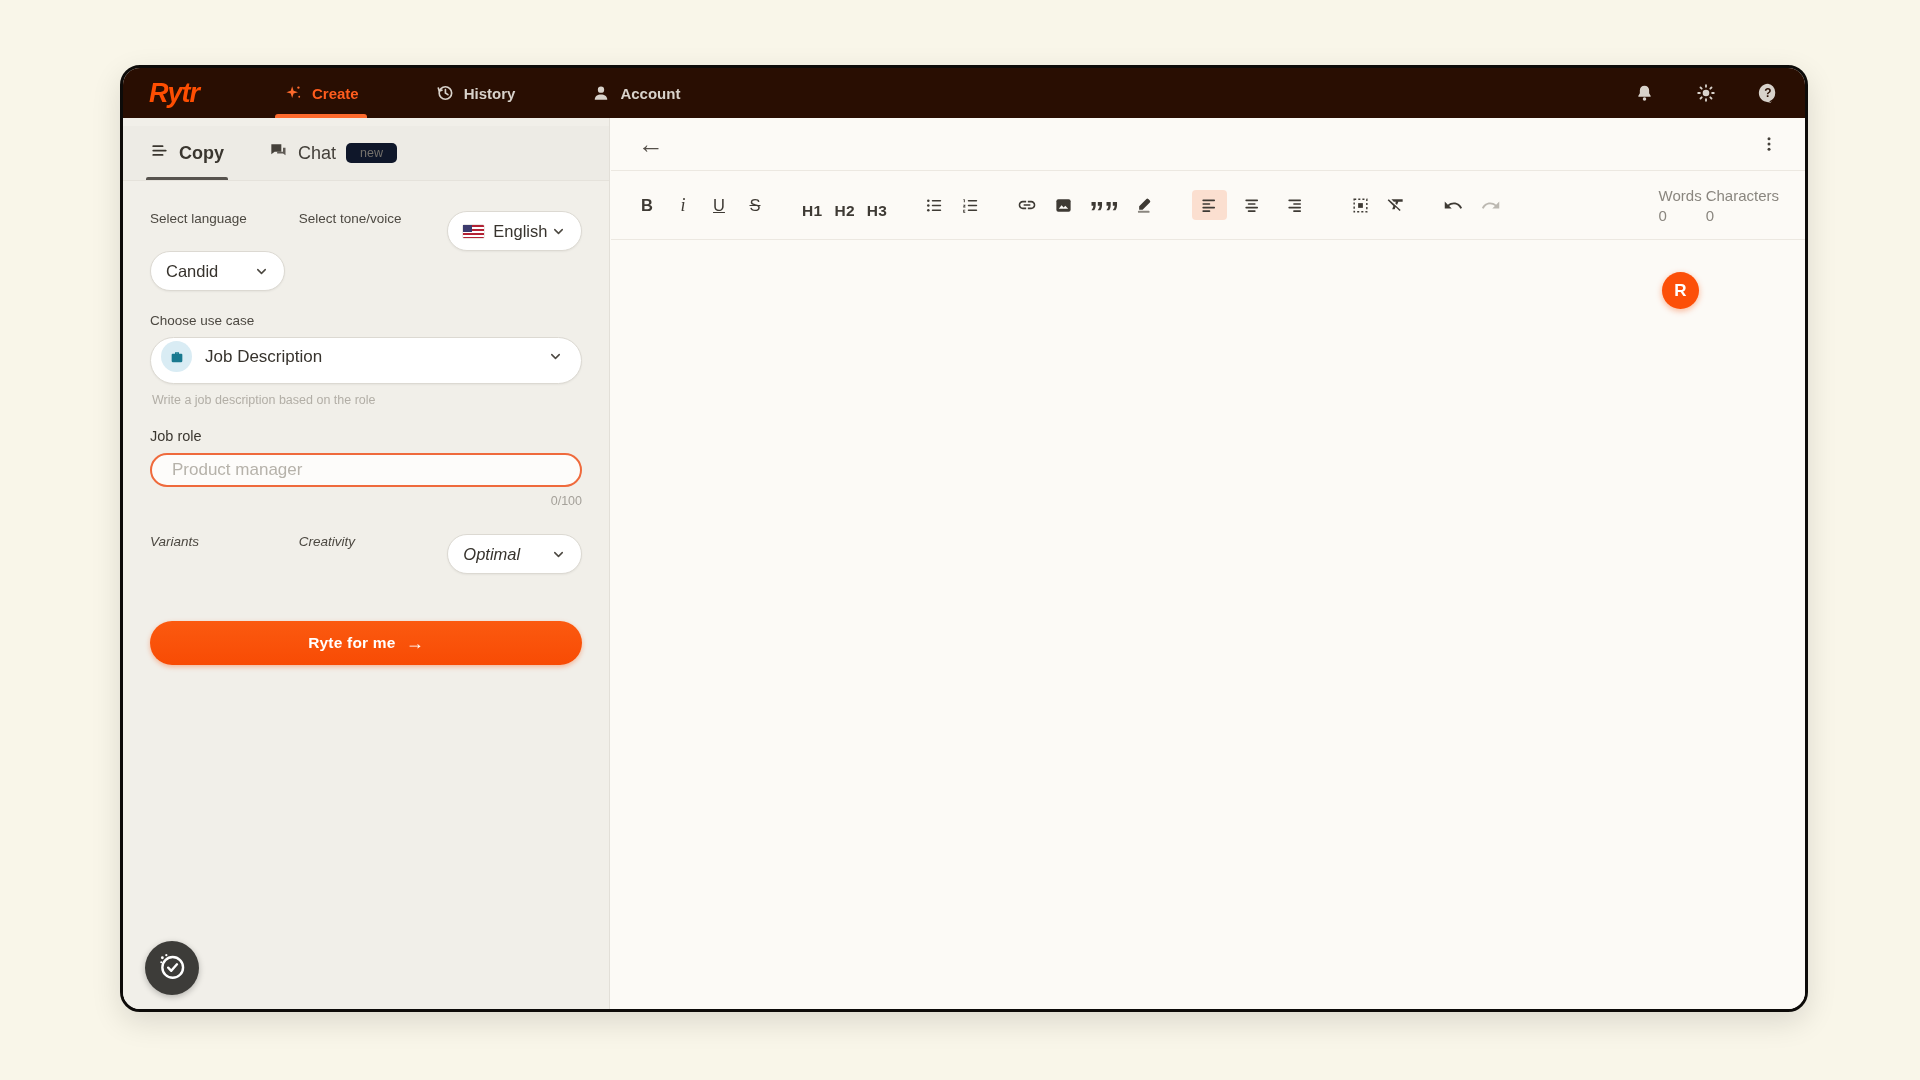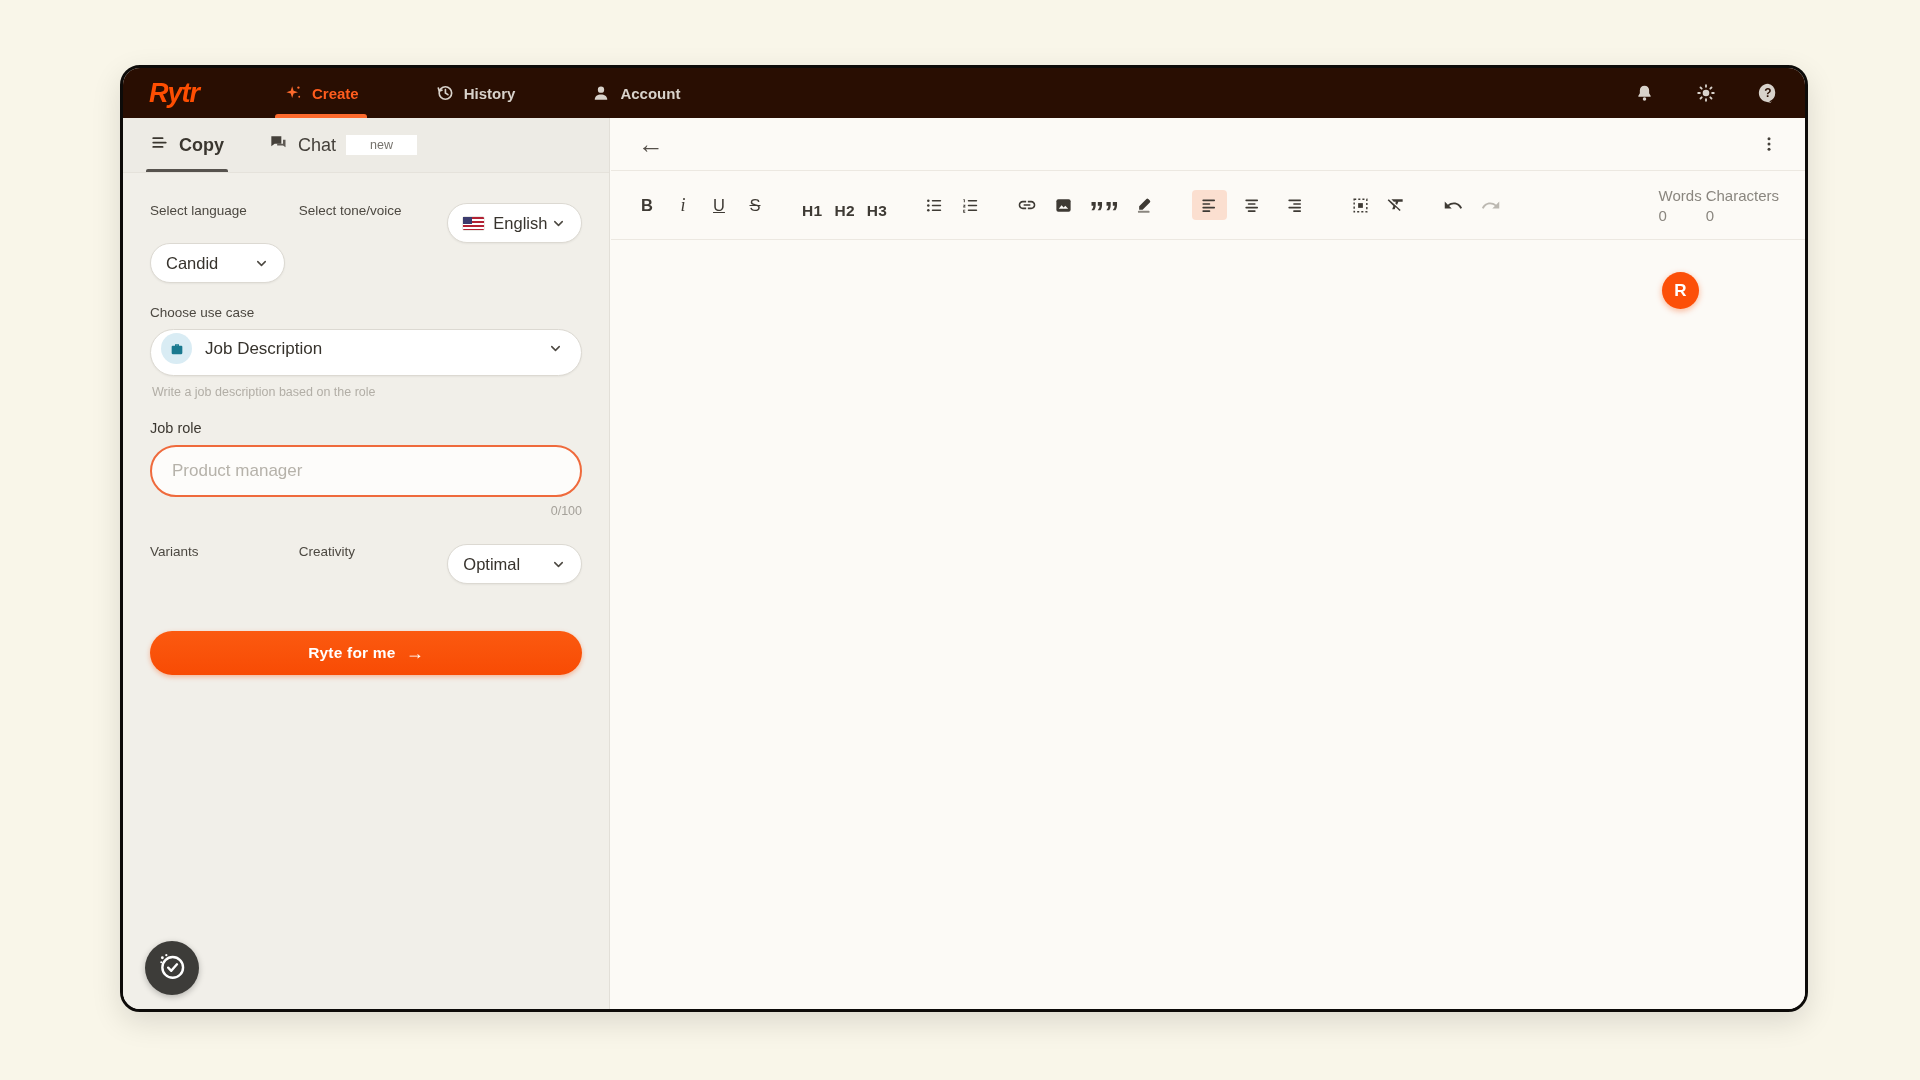--- a/index.html
+++ b/index.html
@@ -22,52 +22,52 @@
   .nav-tab.active { color:#fe5c1d; }
   .nav-tab.active::after { content:""; position:absolute; left:-8px; right:-8px; bottom:0;
     height:4px; background:#fd6a2d; border-radius:3px 3px 0 0; }
   .nav-right { margin-left:auto; display:flex; align-items:center; gap:40px; color:#d8d2cb; }
   .nav-icon-btn { cursor:pointer; display:flex; align-items:center; }
 
   
   .sidebar { position:absolute; left:0; top:50px; width:487px; bottom:0; background:#f1efe9;
     border-right:1px solid #e2dfd8; }
   .sidebar-tabs { height:55px; display:flex; align-items:stretch; gap:44px; padding:0 27px;
-    background:#edebe5; border-bottom:1px solid #e5e2db; }
+    background:#edebe5; border-bottom:1px solid #e5e2db;margin-top:8px; }
   .side-tab { position:relative; display:flex; align-items:center; gap:10px; font-size:18px;
     color:#3a362f; cursor:pointer; }
   .side-tab .tab-label { font-weight:bold; }
   .side-tab.active::after { content:""; position:absolute; left:-4px; right:-4px; bottom:0;
     height:3px; background:#57534e; border-radius:2px 2px 0 0; }
   .side-tab.dim .tab-label { font-weight:normal; color:#45413b; }
-  .badge-new { background:#ffffff; color:#75726c; font-size:12.5px; padding:3px 24px;
-    border-radius:0; font-weight:normal; }
+  .badge-new { background:#0f172a; color:#75726c; font-size:12.5px; padding:3px 14px;
+    border-radius:5px; font-weight:normal; }
 
   .form { padding:30px 27px 0; }
   .grid2 { display:grid; grid-template-columns:1fr 1fr 1fr; column-gap:14px; }
   .field-label { font-size:13.5px; color:#4c4841; margin-bottom:9px; }
   .field-label.strong { font-size:14.5px; color:#3a362f; }
   .pill-select { height:40px; background:#fff; border:1px solid #dcd9d2; border-radius:999px;
     display:flex; align-items:center; padding:0 15px; cursor:pointer;
     box-shadow:0 1px 2px rgba(0,0,0,.05); font-size:16.5px; color:#37332d; }
   .pill-select .chev { margin-left:auto; color:#4c4841; display:flex; }
   .usecase-select { height:47px; font-size:17px; padding:0 18px 8px 10px; }
   .usecase-ico { width:31px; height:31px; border-radius:50%; background:#d9ecf4;
     display:flex; align-items:center; justify-content:center; margin-right:13px; }
   .hint { font-size:12.5px; color:#b2aea6; margin:9px 2px 21px; }
   .flag { width:21px; height:13px; margin-right:9px; border-radius:1px; position:relative;
     background:repeating-linear-gradient(#b22234 0 2px,#fff 2px 4px); flex:0 0 auto;
     box-shadow:0 0 0 .5px #d4d1ca; }
   .flag::after { content:""; position:absolute; left:0; top:0; width:9px; height:7px; background:#3c3b6e; }
-  .text-input { width:100%; height:52px; border:2px solid #ef6a3c; border-radius:26px;
+  .text-input { width:100%; height:34px; border:2px solid #ef6a3c; border-radius:26px;
     background:#fdfcfa; padding:0 20px; font-size:17px; color:#37332d; outline:none;
     font-family:inherit; }
   .text-input::placeholder { color:#b6b2aa; }
   .counter { text-align:right; font-size:12.5px; color:#a5a19a; margin-top:7px; }
-  .mt22 { margin-top:22px; } .mt26 { margin-top:26px; }
+  .mt22 { margin-top:22px; } .mt26 { margin-top:26px;font-style:italic; }
   .ryte-btn { margin-top:47px; width:100%; height:44px; border:none; border-radius:999px;
     background:linear-gradient(#fb5a10,#f84b04); color:#fff; font-size:15.5px; font-weight:bold;
     display:flex; align-items:center; justify-content:center; gap:10px; cursor:pointer;
     font-family:inherit; letter-spacing:.2px; box-shadow:0 2px 5px rgba(248,75,4,.35); }
   .ryte-btn .arr { font-size:18px; font-weight:normal; }
   .promo-circle { position:absolute; left:22px; bottom:14px; width:54px; height:54px;
     border-radius:50%; background:#3d3c39; display:flex; align-items:center; justify-content:center;
     cursor:pointer; box-shadow:0 2px 6px rgba(0,0,0,.25); }
 
   

